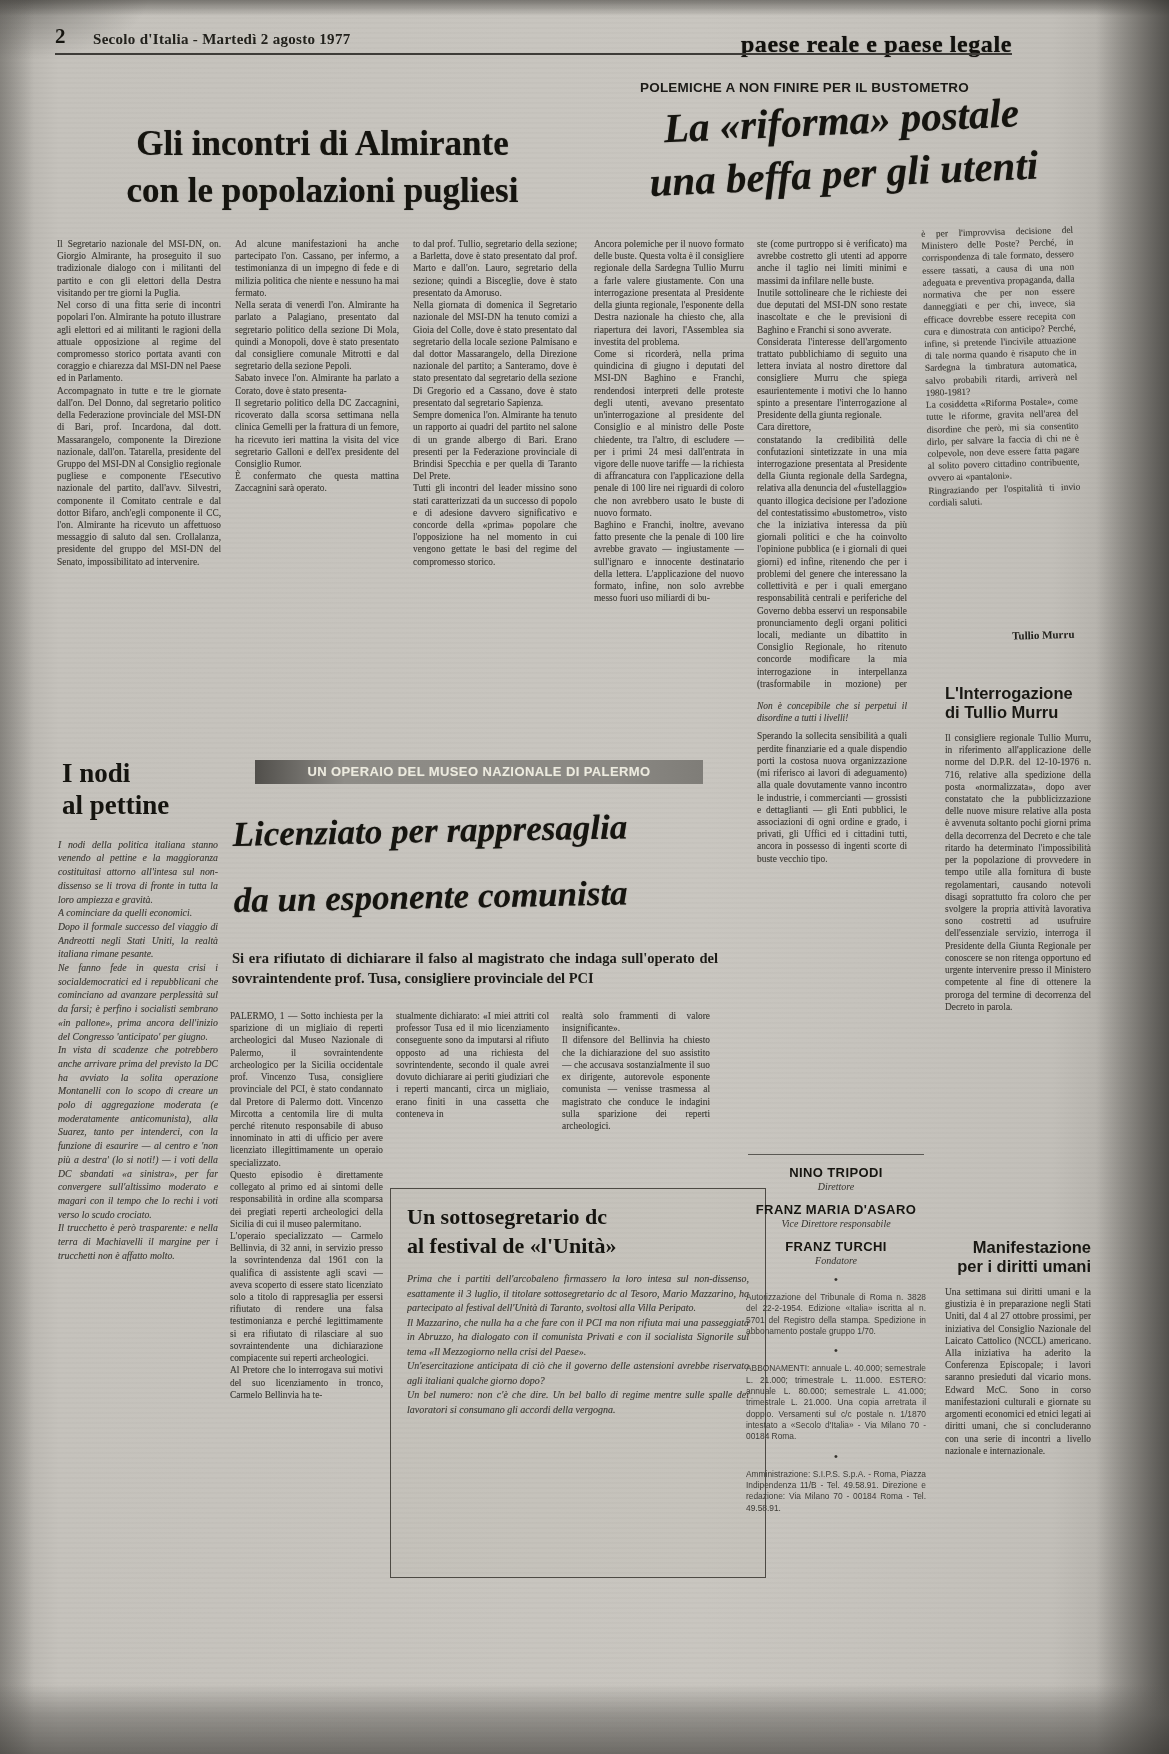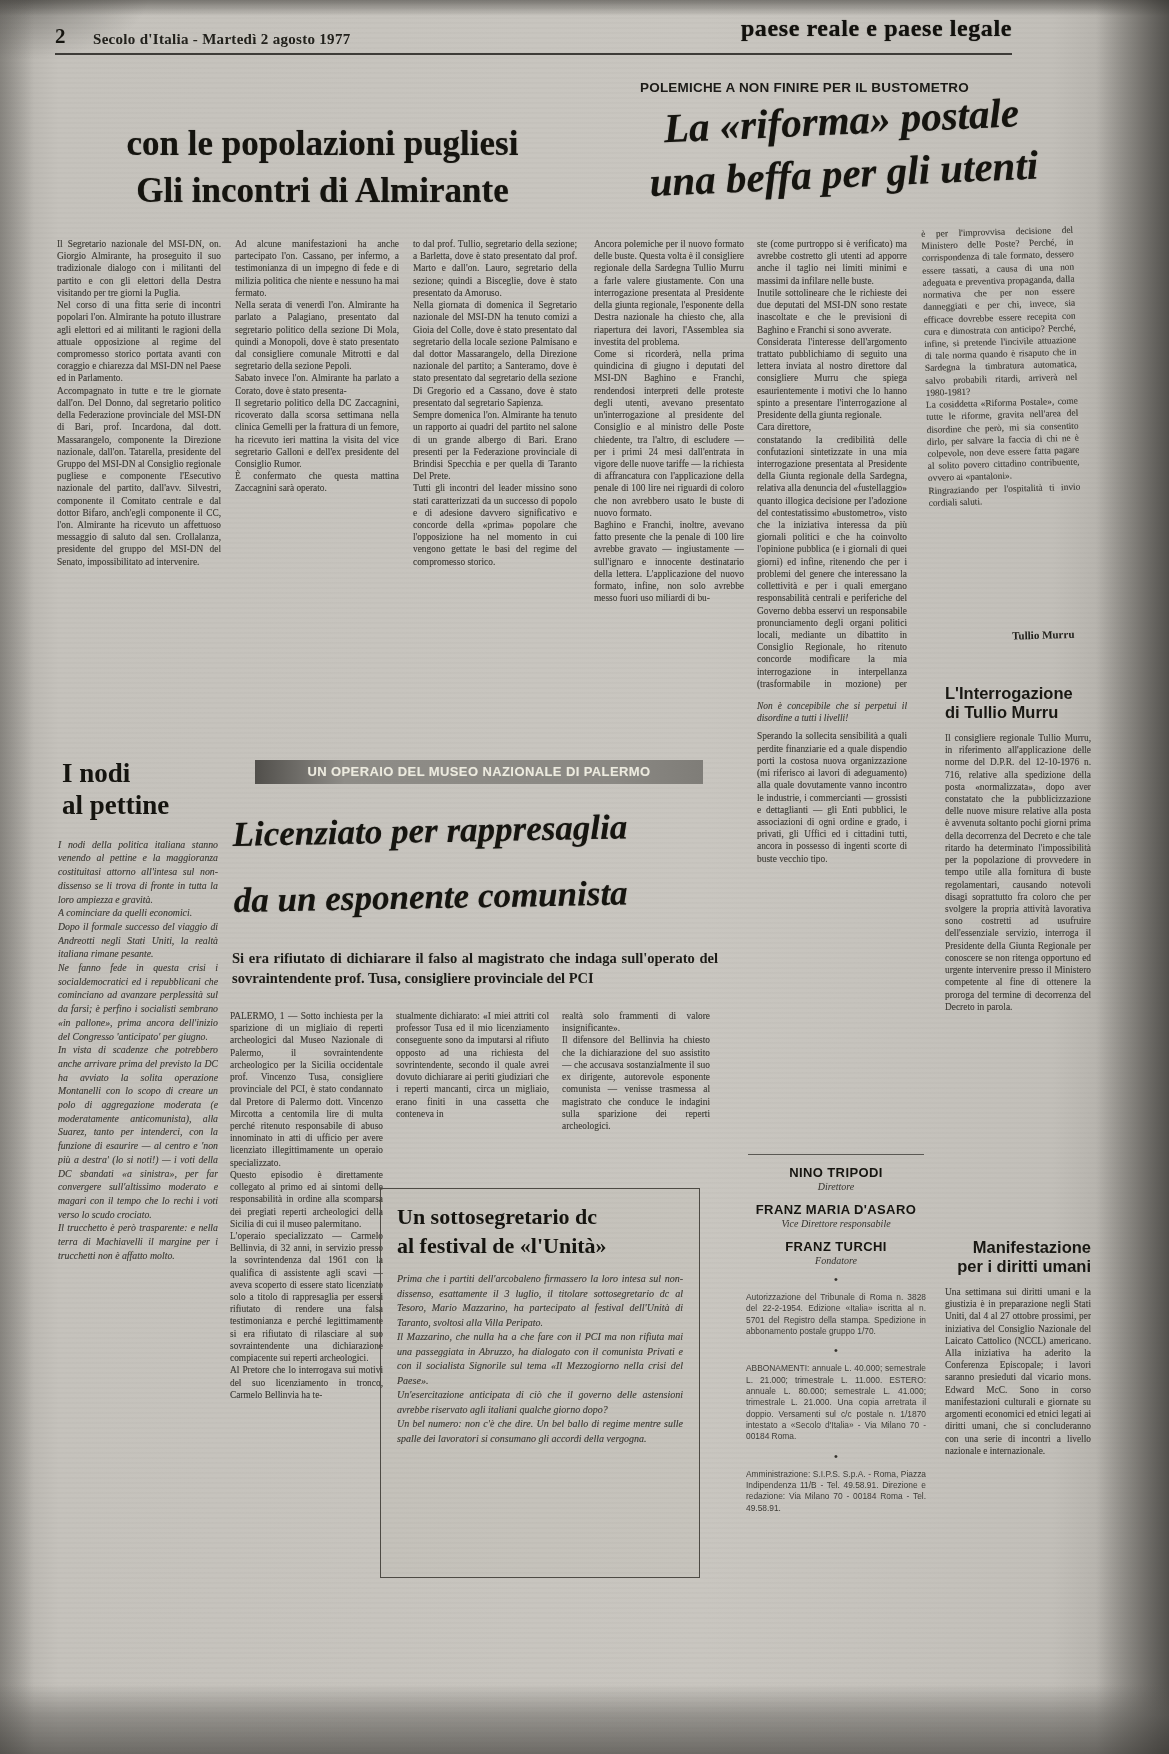--- a/index.html
+++ b/index.html
@@ -75,26 +75,26 @@
 <div class="page">
 
   <div class="abs corner-smudge"></div>
   <div class="abs edge-top"></div>
   <div class="abs edge-left"></div>
   <div class="abs edge-right"></div>
   <div class="abs edge-bottom"></div>
 
   <div class="abs pageno" style="left:55px;top:24px;">2</div>
   <div class="abs masthead-title" style="left:93px;top:31px;">Secolo d'Italia - Martedì 2 agosto 1977</div>
-  <div class="abs section-title" style="left:650px;top:15px;width:362px;">paese reale e paese legale</div>
+  <div class="abs section-title" style="left:650px;top:31px;width:362px;">paese reale e paese legale</div>
   <div class="abs header-rule" style="left:55px;top:53px;width:957px;"></div>
 
   <div class="abs headline-serif" id="alm-title" style="left:60px;top:120px;width:525px;">
+    <div>Gli incontri di Almirante</div>
     <div>con le popolazioni pugliesi</div>
-    <div>Gli incontri di Almirante</div>
   </div>
   <div class="abs cols" style="left:57px;top:238px;width:520px;height:522px;">
     <div class="col body-text">Il Segretario nazionale del MSI-DN, on. Giorgio Almirante, ha proseguito il suo tradizionale dialogo con i militanti del partito e con gli elettori della Destra visitando per tre giorni la Puglia.
 Nel corso di una fitta serie di incontri popolari l'on. Almirante ha potuto illustrare agli elettori ed ai militanti le ragioni della attuale opposizione al regime del compromesso storico portata avanti con coraggio e chiarezza dal MSI-DN nel Paese ed in Parlamento.
 Accompagnato in tutte e tre le giornate dall'on. Del Donno, dal segretario politico della Federazione provinciale del MSI-DN di Bari, prof. Incardona, dal dott. Massarangelo, componente la Direzione nazionale, dall'on. Tatarella, presidente del Gruppo del MSI-DN al Consiglio regionale pugliese e componente l'Esecutivo nazionale del partito, dall'avv. Silvestri, componente il Comitato centrale e dal dottor Bifaro, anch'egli componente il CC, l'on. Almirante ha ricevuto un affettuoso messaggio di saluto dal sen. Crollalanza, presidente del gruppo del MSI-DN del Senato, impossibilitato ad intervenire.</div>
     <div class="col" style="overflow:hidden;">
       <div class="body-text">Ad alcune manifestazioni ha anche partecipato l'on. Cassano, per infermo, a testimonianza di un impegno di fede e di milizia politica che niente e nessuno ha mai fermato.
 Nella serata di venerdì l'on. Almirante ha parlato a Palagiano, presentato dal segretario politico della sezione Di Mola, quindi a Monopoli, dove è stato presentato dal consigliere comunale Mitrotti e dal segretario della sezione Pepoli.
 Sabato invece l'on. Almirante ha parlato a Corato, dove è stato presenta-</div>
       <div class="body-text">Il segretario politico della DC Zaccagnini, ricoverato dalla scorsa settimana nella clinica Gemelli per la frattura di un femore, ha ricevuto ieri mattina la visita del vice segretario Galloni e dell'ex presidente del Consiglio Rumor.
@@ -157,21 +157,21 @@
   </div>
   <div class="abs pal-subhead" style="left:232px;top:948px;width:486px;">Si era rifiutato di dichiarare il falso al magistrato che indaga sull'operato del sovraintendente prof. Tusa, consigliere provinciale del PCI</div>
   <div class="abs body-text" style="left:230px;top:1010px;width:153px;height:556px;">PALERMO, 1 — Sotto inchiesta per la sparizione di un migliaio di reperti archeologici dal Museo Nazionale di Palermo, il sovraintendente archeologico per la Sicilia occidentale prof. Vincenzo Tusa, consigliere provinciale del PCI, è stato condannato dal Pretore di Palermo dott. Vincenzo Mircotta a centomila lire di multa perché ritenuto responsabile di abuso innominato in atti di ufficio per avere licenziato illegittimamente un operaio specializzato.
 Questo episodio è direttamente collegato al primo ed ai sintomi delle responsabilità in ordine alla scomparsa dei pregiati reperti archeologici della Sicilia di cui il museo palermitano.
 L'operaio specializzato — Carmelo Bellinvia, di 32 anni, in servizio presso la sovrintendenza dal 1961 con la qualifica di assistente agli scavi — aveva scoperto di essere stato licenziato solo a titolo di rappresaglia per essersi rifiutato di rendere una falsa testimonianza e perché legittimamente si era rifiutato di rilasciare al suo sovraintendente una dichiarazione compiacente sui reperti archeologici.
 Al Pretore che lo interrogava sui motivi del suo licenziamento in tronco, Carmelo Bellinvia ha te-</div>
   <div class="abs body-text" style="left:396px;top:1010px;width:153px;height:166px;">stualmente dichiarato: «I miei attriti col professor Tusa ed il mio licenziamento conseguente sono da imputarsi al rifiuto opposto ad una richiesta del sovrintendente, secondo il quale avrei dovuto dichiarare ai periti giudiziari che i reperti mancanti, circa un migliaio, erano finiti in una cassetta che conteneva in</div>
   <div class="abs body-text" style="left:562px;top:1010px;width:148px;height:166px;">realtà solo frammenti di valore insignificante».
 Il difensore del Bellinvia ha chiesto che la dichiarazione del suo assistito — che accusava sostanzialmente il suo ex dirigente, autorevole esponente comunista — venisse trasmessa al magistrato che conduce le indagini sulla sparizione dei reperti archeologici.</div>
 
-  <div class="abs festival-box" style="left:380px;top:1188px;width:320px;height:390px;overflow:hidden;">
+  <div class="abs festival-box" style="left:390px;top:1188px;width:376px;height:390px;overflow:hidden;">
     <div class="festival-title">
       <div>Un sottosegretario dc</div>
       <div>al festival de «l'Unità»</div>
     </div>
     <div class="body-text festival-body">Prima che i partiti dell'arcobaleno firmassero la loro intesa sul non-dissenso, esattamente il 3 luglio, il titolare sottosegretario dc al Tesoro, Mario Mazzarino, ha partecipato al festival dell'Unità di Taranto, svoltosi alla Villa Peripato.
 Il Mazzarino, che nulla ha a che fare con il PCI ma non rifiuta mai una passeggiata in Abruzzo, ha dialogato con il comunista Privati e con il socialista Signorile sul tema «Il Mezzogiorno nella crisi del Paese».
 Un'esercitazione anticipata di ciò che il governo delle astensioni avrebbe riservato agli italiani qualche giorno dopo?
 Un bel numero: non c'è che dire. Un bel ballo di regime mentre sulle spalle dei lavoratori si consumano gli accordi della vergogna.</div>
   </div>
 

